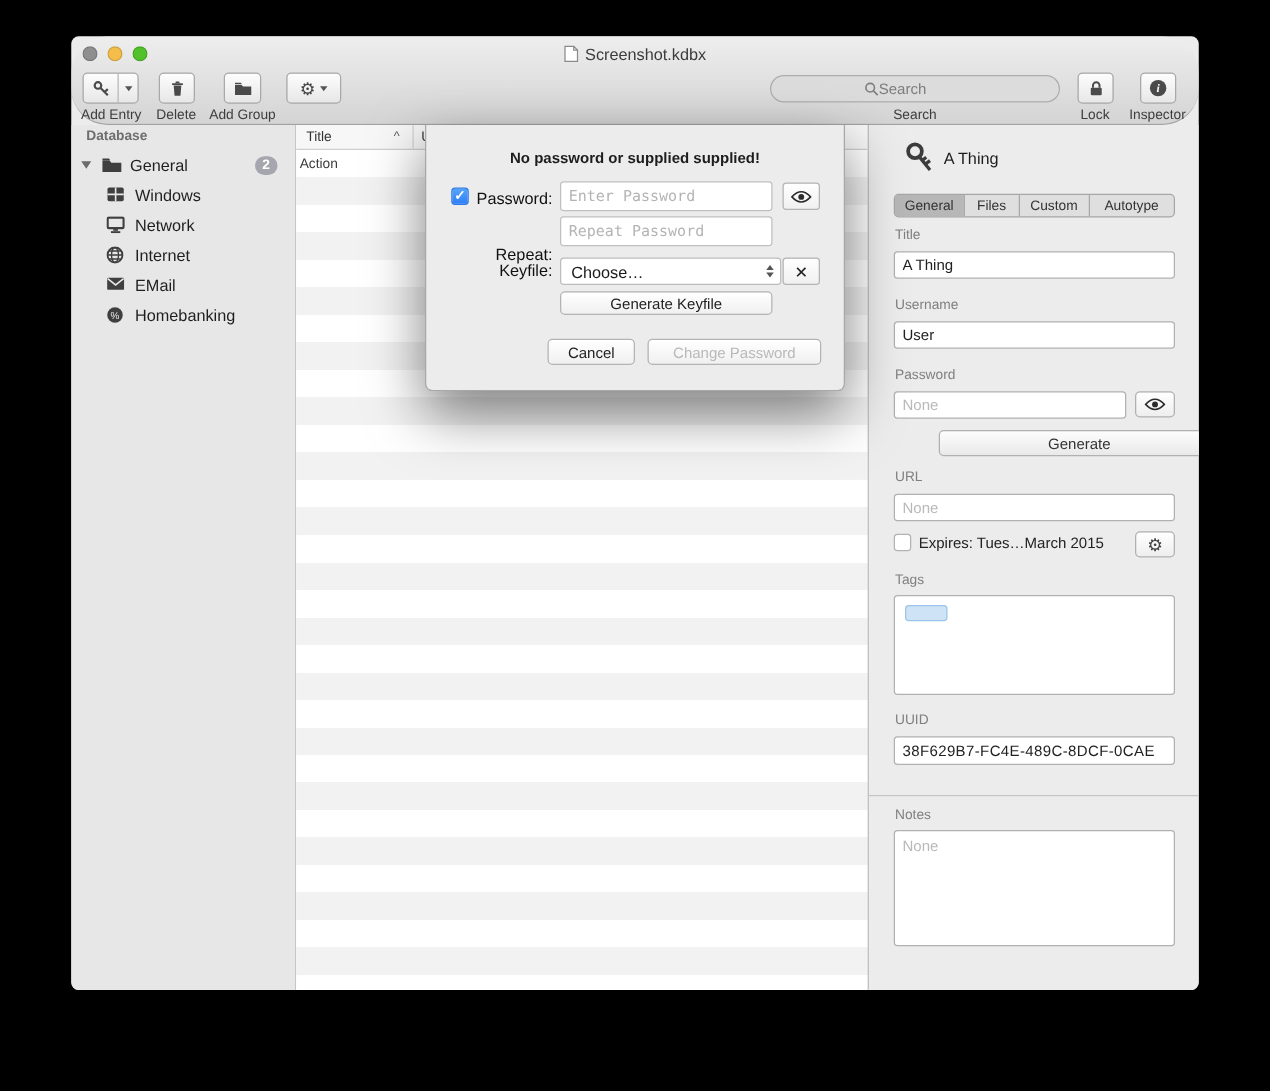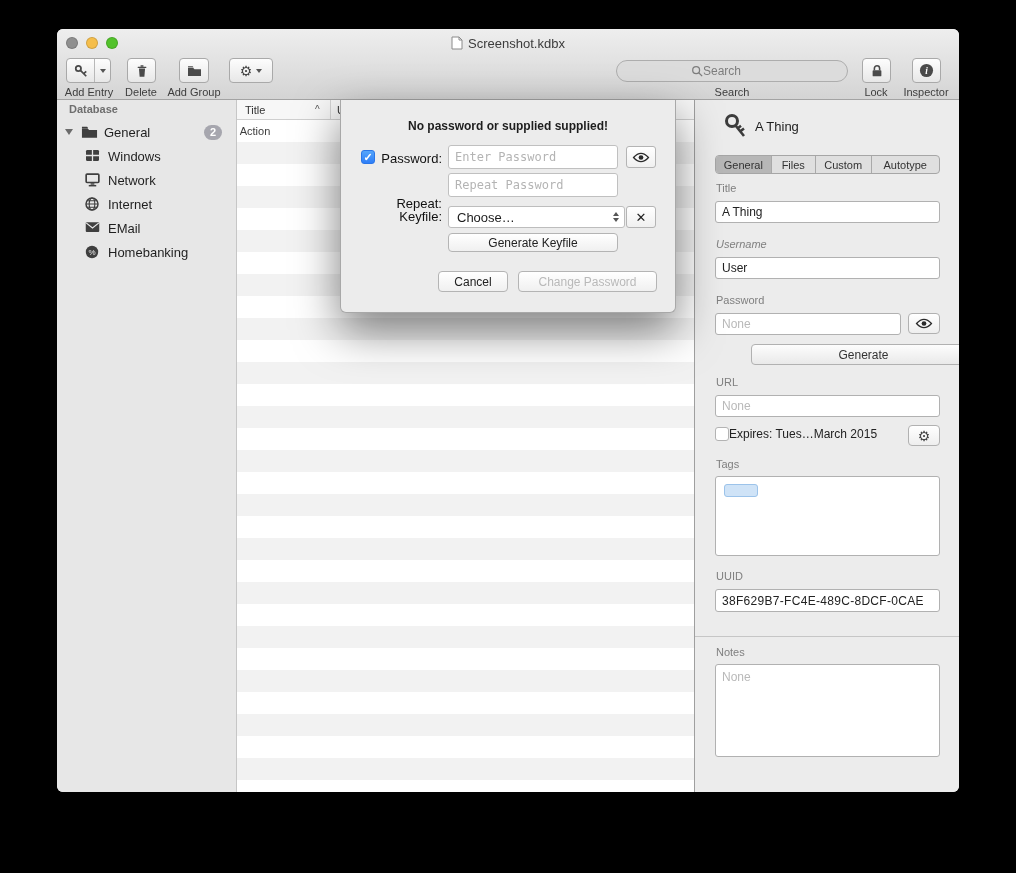--- a/index.html
+++ b/index.html
@@ -4,21 +4,21 @@
 <style>
   * { margin:0; padding:0; box-sizing:border-box; }
   html,body { width:1016px; height:873px; }
   body { background:#000; position:relative; font-family:"Liberation Sans",sans-serif; overflow:hidden; }
 
   .window { position:absolute; left:57px; top:29px; width:902px; height:763px;
             border-radius:6px; overflow:hidden; background:#ececec; }
 
   
   .header { position:absolute; top:0; left:0; right:0; height:71px;
-            background:linear-gradient(#eeeeee,#d4d4d4); border-bottom:1px solid #a3a3a3; z-index:5; }
+            background:linear-gradient(#eeeeee,#d4d4d4); border-bottom:1px solid #a3a3a3; z-index:5;border-radius:29px; }
   .traffic { position:absolute; top:8px; left:9px; display:flex; gap:8px; }
   .light { width:12px; height:12px; border-radius:50%; border:1px solid rgba(0,0,0,.15); }
   .light.close { background:#8f8f8f; }
   .light.min   { background:#f5be4b; }
   .light.zoom  { background:#52c22b; }
   .title { position:absolute; top:7px; left:0; right:0; text-align:center; font-size:13px; color:#3c3c3c; }
   .title svg { vertical-align:-2px; margin-right:5px; }
 
   .tb-btn { position:absolute; top:29px; height:25px; border:1px solid #a9a9a9; border-radius:4px;
             background:linear-gradient(#fdfdfd,#e7e7e7); display:flex; align-items:center;
@@ -98,21 +98,21 @@
   .insp-input { position:absolute; left:20px; width:225px; height:22px; border:1px solid #b1b1b1;
                 border-radius:3px; background:#fff; padding:0 6px; font-size:12px; color:#222; outline:none;
                 font-family:"Liberation Sans",sans-serif; }
   .insp-input::placeholder { color:#b9b9b9; }
   .insp-input.short { width:186px; }
   .sq-btn { position:absolute; left:213px; width:32px; height:21px; border:1px solid #b1b1b1; border-radius:4px;
             background:linear-gradient(#ffffff,#eeeeee); display:flex; align-items:center; justify-content:center; }
   .wide-btn { position:absolute; left:20px; width:225px; height:21px; border:1px solid #b1b1b1; border-radius:4px;
               background:linear-gradient(#fdfdfd,#e9e9e9); font-size:12px; color:#333;
               display:flex; align-items:center; justify-content:center; }
-  .expires-row { position:absolute; left:20px; top:327px; display:flex; align-items:center; gap:0; }
+  .expires-row { position:absolute; left:20px; top:327px; display:flex; align-items:center; gap:6px; }
   .expires-row .cbx2 { width:14px; height:14px; background:#fff; border:1px solid #b3b3b3; border-radius:3px; }
   .expires-text { font-size:12px; color:#222; }
   .tags-box { position:absolute; left:20px; top:376px; width:225px; height:80px; background:#fff;
               border:1px solid #b1b1b1; border-radius:3px; }
   .tag-pill { position:absolute; left:8px; top:7px; width:34px; height:13px; background:#cfe3f7;
               border:1px solid #9cc3ea; border-radius:3px; }
   .divider { position:absolute; left:0; right:0; top:536px; height:1px; background:#c6c6c6; }
   .notes-area { position:absolute; left:20px; top:564px; width:225px; height:93px; border:1px solid #b1b1b1;
                 border-radius:3px; background:#fff; resize:none; outline:none; padding:5px 6px; font-size:12px;
                 color:#222; font-family:"Liberation Sans",sans-serif; }
@@ -323,21 +323,21 @@
     <div class="segmented">
       <span class="seg selected" style="flex:56;">General</span>
       <span class="seg" style="flex:44;">Files</span>
       <span class="seg" style="flex:56;">Custom</span>
       <span class="seg" style="flex:69;">Autotype</span>
     </div>
 
     <div class="insp-label" style="top:82px;">Title</div>
     <input class="insp-input" style="top: 101px;" type="text" value="A Thing">
 
-    <div class="insp-label" style="top:138px;font-style:italic;">Username</div>
+    <div class="insp-label" style="top:138px;">Username</div>
     <input class="insp-input" style="top: 157px;" type="text" value="User">
 
     <div class="insp-label" style="top:194px;">Password</div>
     <input class="insp-input short" style="top: 213px;" type="text" placeholder="None">
     <div class="sq-btn" style="top:213px;">
       <svg width="18" height="11" viewBox="0 0 22 14">
           <path d="M1.5 7 Q11 -3.5 20.5 7 Q11 17.5 1.5 7 z" fill="none" stroke="#2b2b2b" stroke-width="1.6"></path>
           <circle cx="11" cy="7" r="3" fill="#2b2b2b"></circle>
         </svg>
     </div>

